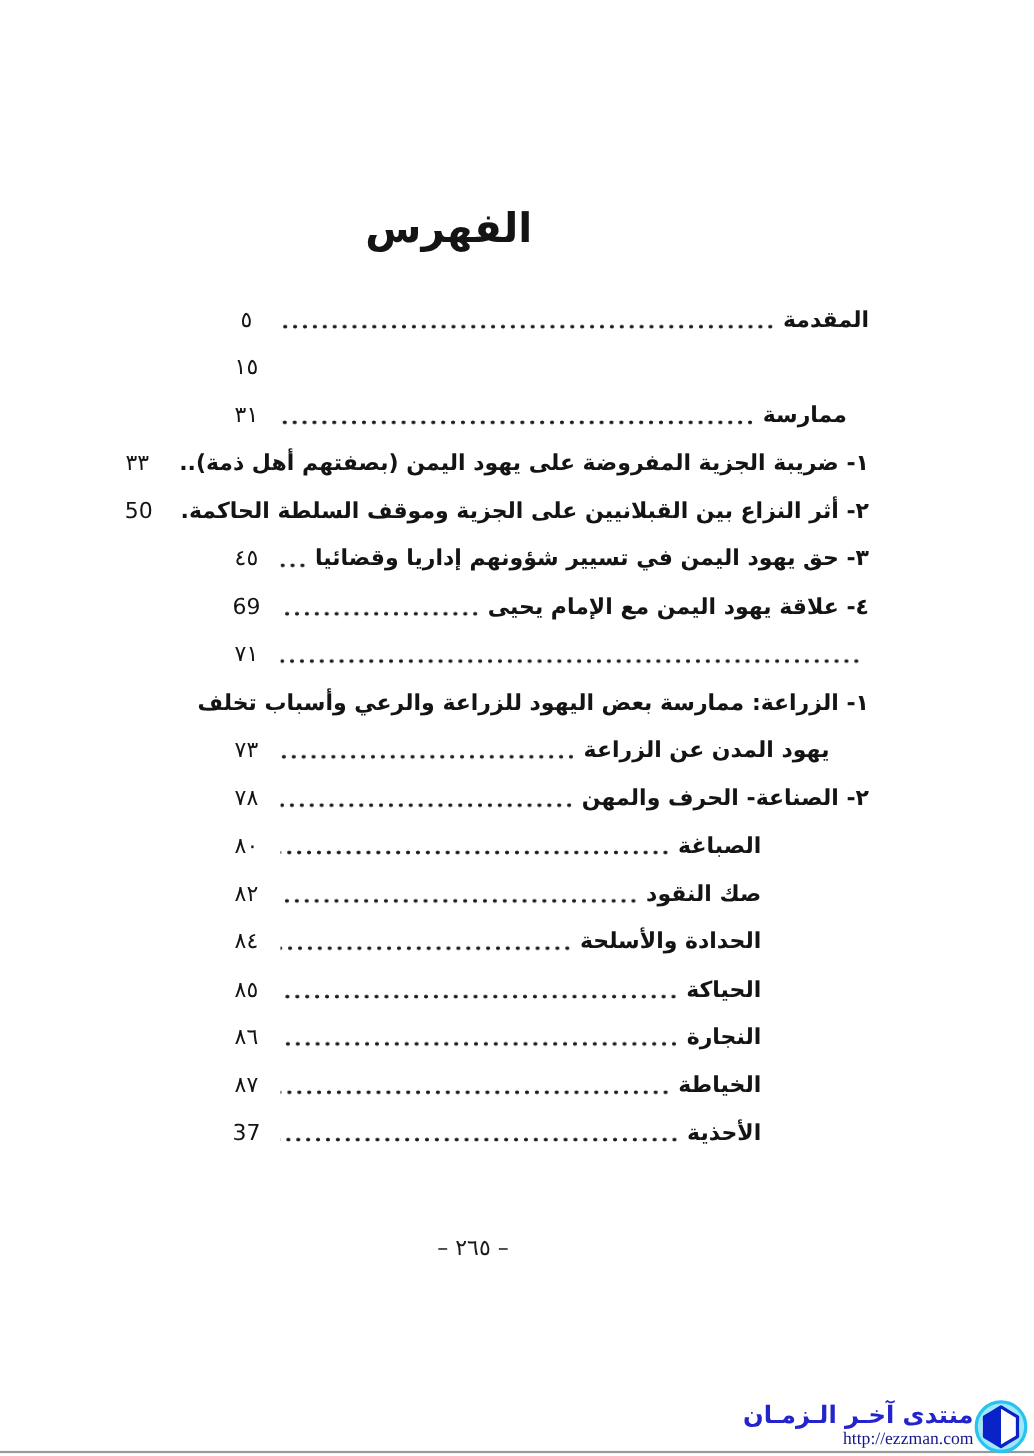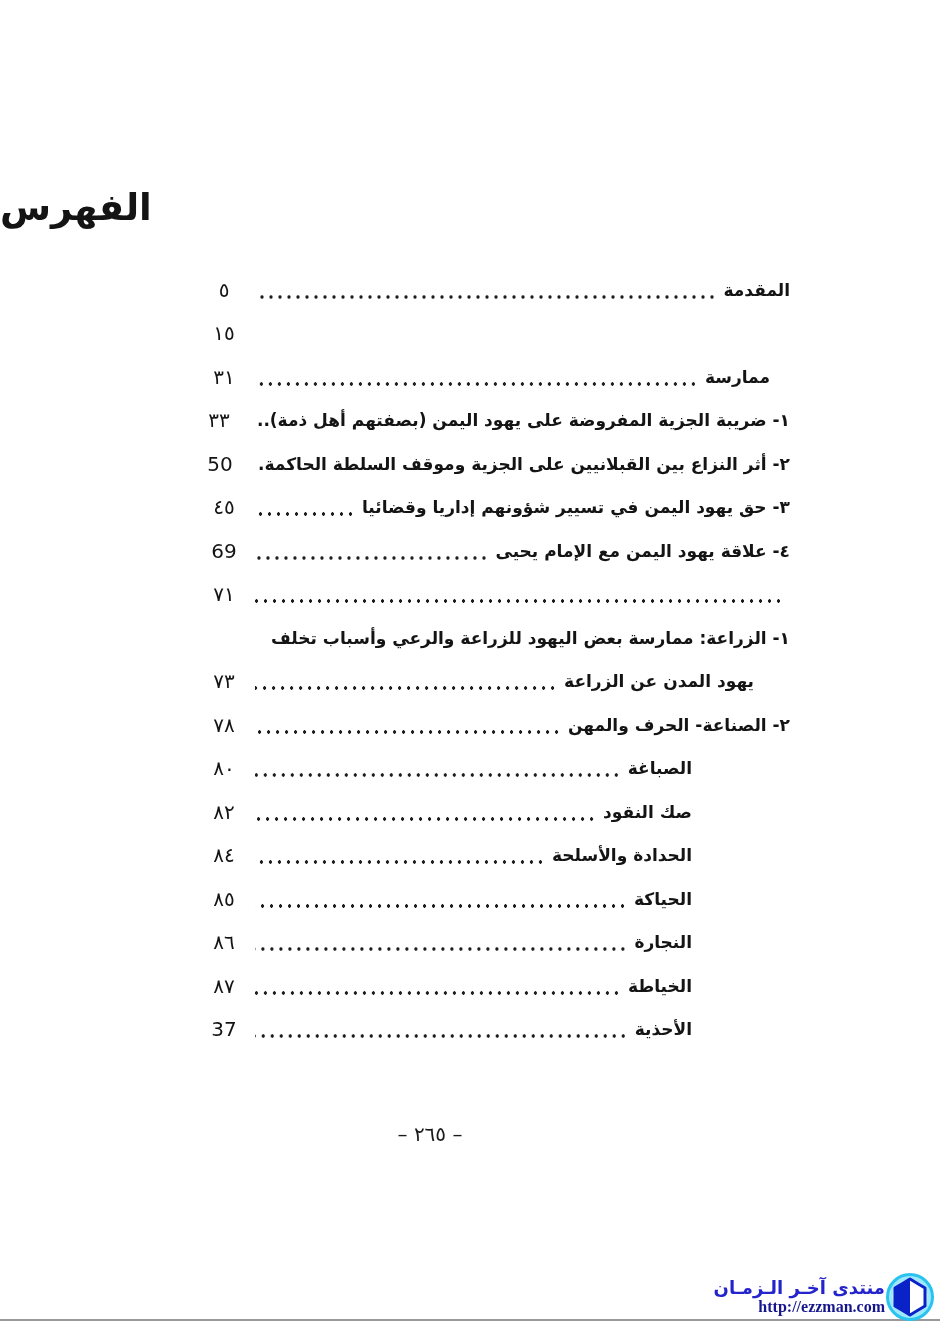--- a/index.html
+++ b/index.html
@@ -6,37 +6,38 @@
   body {
     width:940px; height:1324px;
     background:#ffffff;
     position:relative;
     overflow:hidden;
     font-family:"DejaVu Sans", sans-serif;
     color:#141414;
   }
   .title {
     position:absolute; top:186px; left:0; width:816px;
+    text-align:center;
     font-size:37px; font-weight:bold;
     letter-spacing:0px;
   }
   .toc {
     position:absolute; top:268px; right:150px; width:590px;
     direction:rtl;
   }
   .row {
     display:flex; align-items:center;
     height:43.5px;
   }
   .ind-1 { padding-right:20px; }
   .ind-2 { padding-right:36px; }
   .ind-3 { padding-right:98px; }
   .t {
     flex:none;
-    font-size:17px; font-weight:bold;
+    font-size:20px; font-weight:bold;
     white-space:nowrap;
     color:#141414;
   }
   .dots {
     flex:1 1 0; min-width:0;
     height:6px;
     margin:0 7px;
     position:relative; top:7px;
     background-image:radial-gradient(circle, #1c1c1c 1.5px, transparent 1.9px);
     background-size:9px 6px;
@@ -65,26 +66,26 @@
     background:#9a9a9a;
   }
   .wm {
     position:absolute; right:5px; bottom:2px;
     display:flex; align-items:center;
     z-index:2;
   }
   .wmtext { text-align:right; margin-left:5px; }
   .wmname {
     direction:rtl;
-    font-size:18px; font-weight:bold;
+    font-size:22px; font-weight:bold;
     line-height:1.1;
   }
   .wmurl {
     font-family:"Liberation Serif", serif;
-    font-size:16px; font-weight:bold;
+    font-size:16px; font-weight:normal;
     line-height:1.15;
   }
   .wmlogo { display:block; }
 </style>
 </head>
 <body>
 
 <div class="title">الفهرس</div>
 
 <div class="toc">

